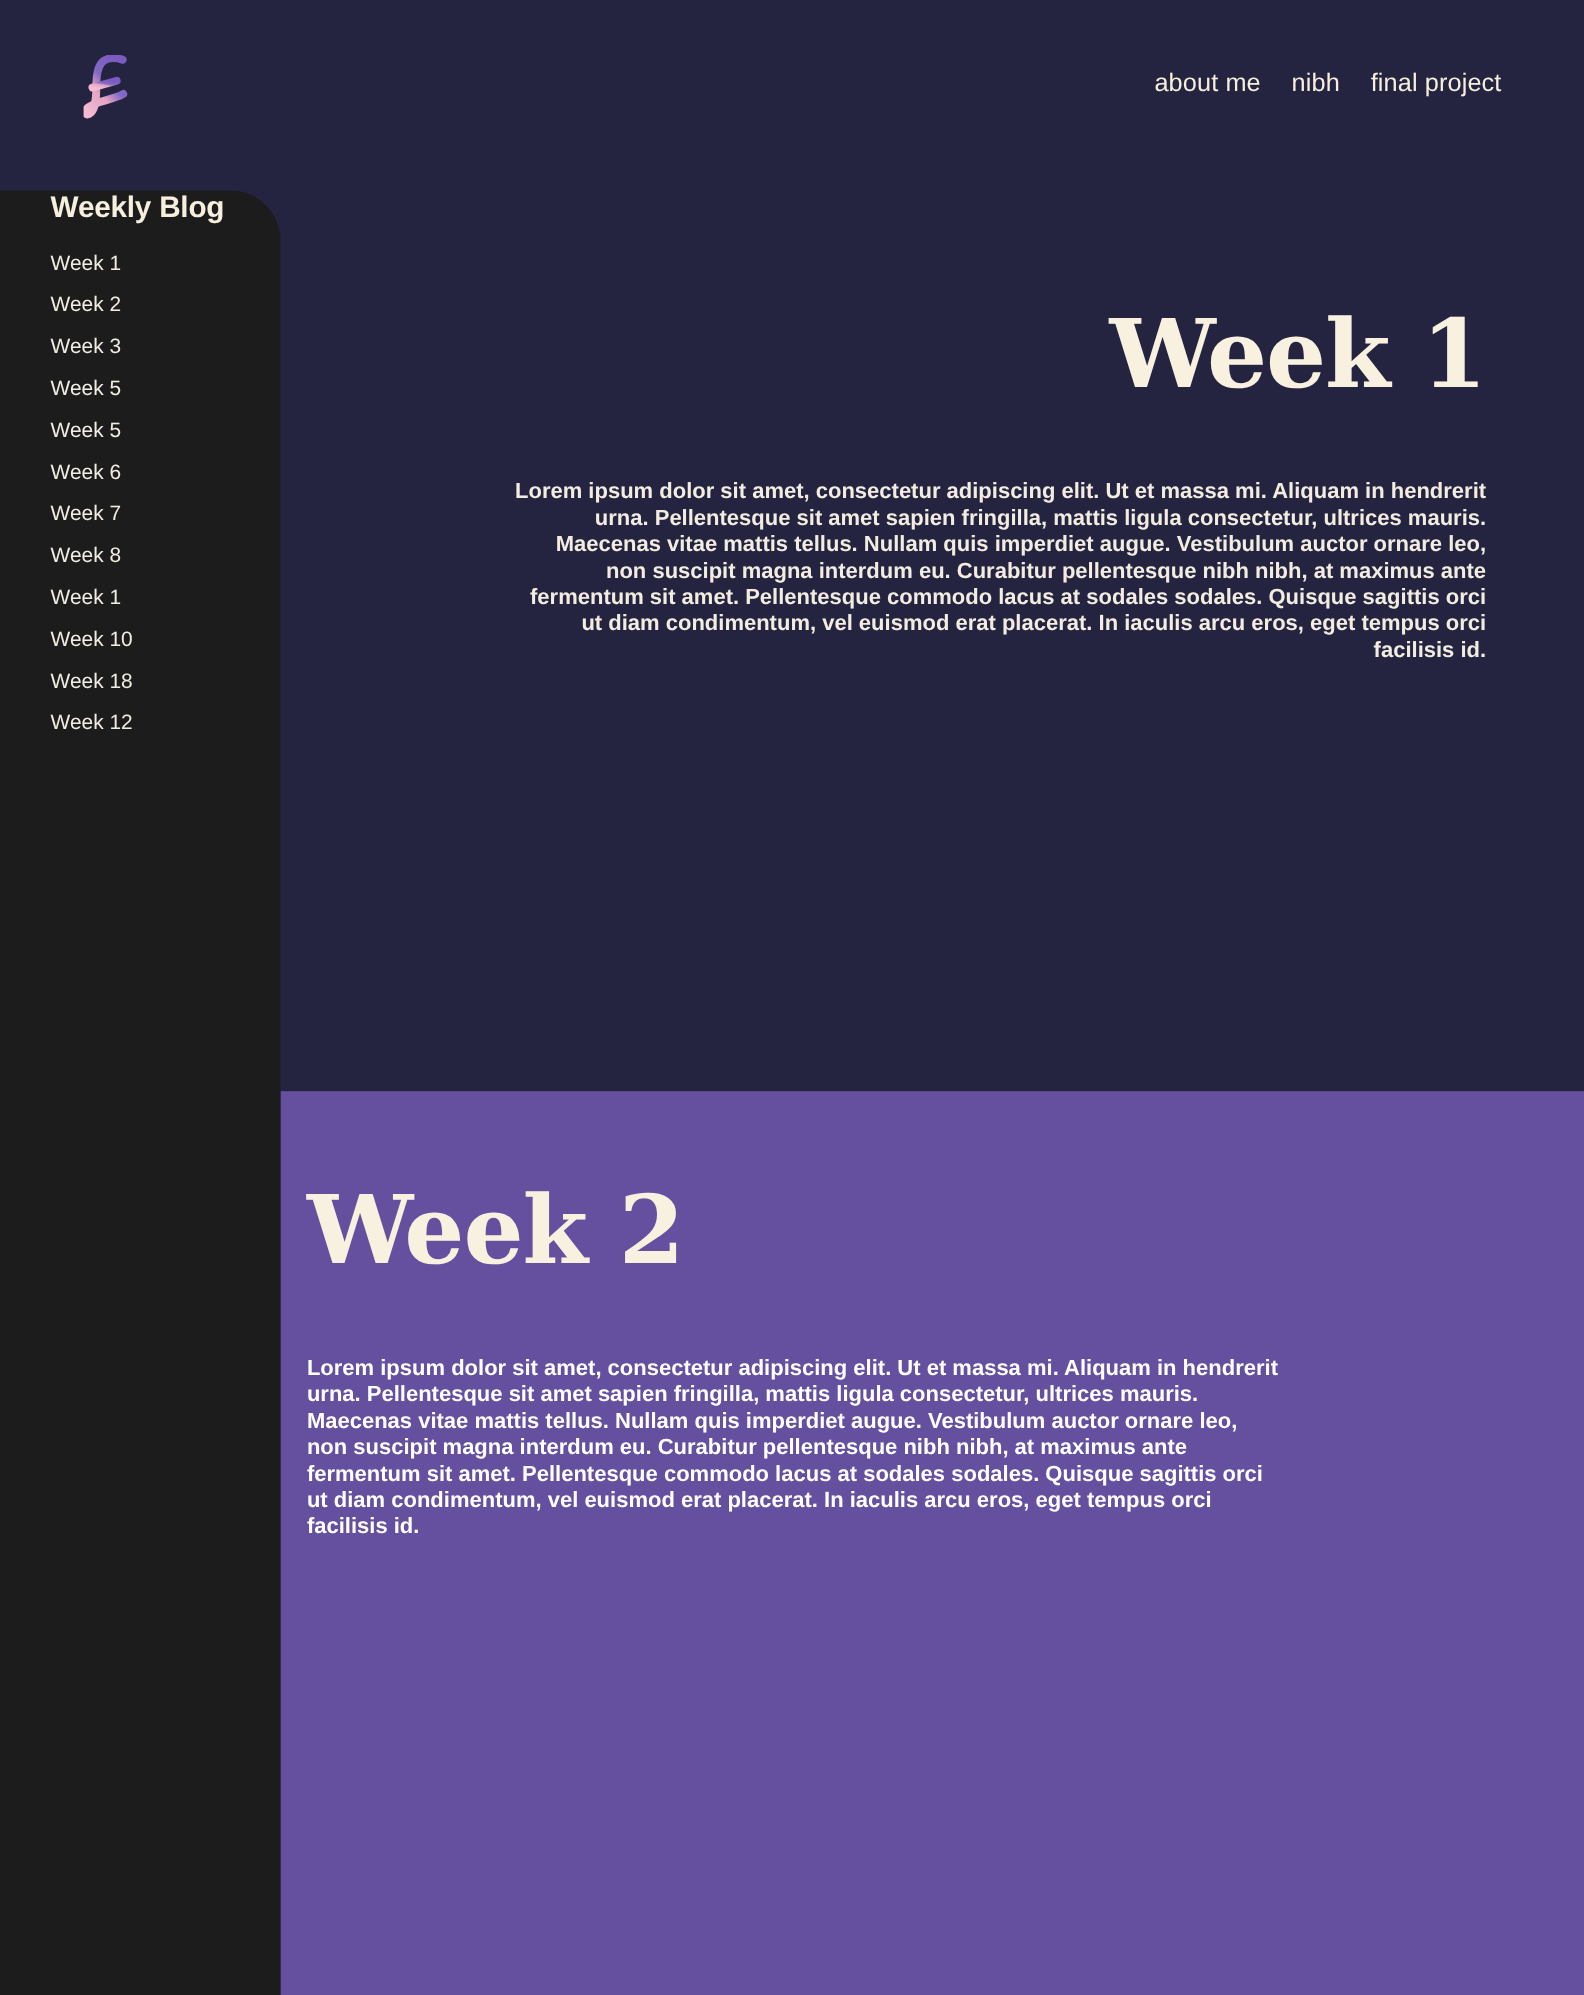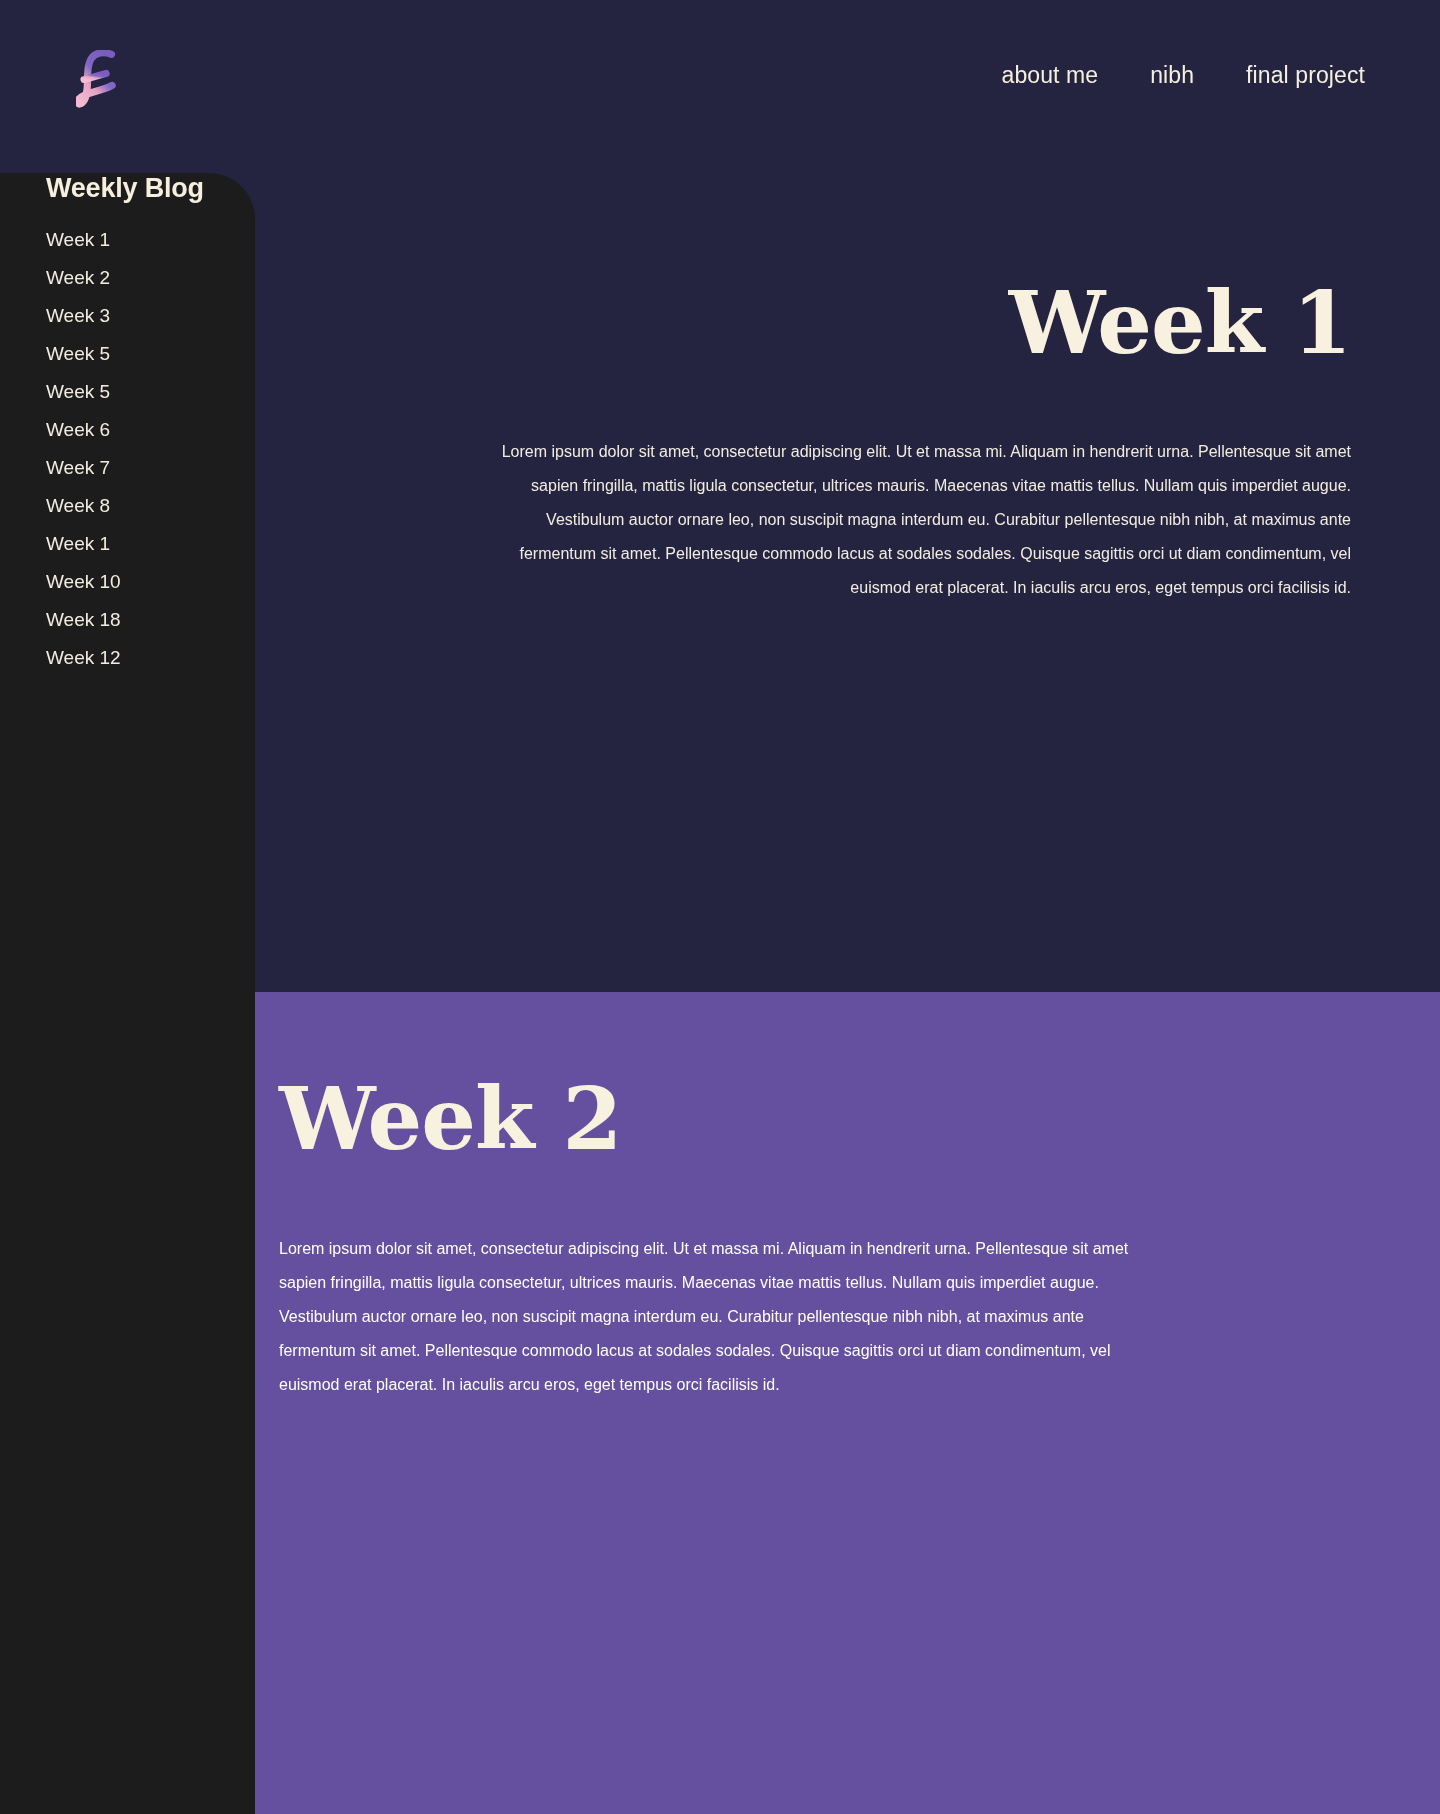--- a/index.html
+++ b/index.html
@@ -38,21 +38,21 @@
     height:60px;
     display:block;
   }
 
   .main-nav {
     position:absolute;
     right:75px;
     top:62px;
     display:flex;
     align-items:flex-start;
-    gap:52px;
+    gap:28px;
   }
   .nav-link {
     color:#F7EFDD;
     font-size:23px;
     font-weight:400;
     text-decoration:none;
     letter-spacing:0.1px;
     white-space:nowrap;
     line-height:1.2;
     cursor:pointer;
@@ -121,23 +121,23 @@
     color:#F9F1DF;
     font-weight:700;
     font-size:86px;
     line-height:1;
     letter-spacing:-1px;
     white-space:nowrap;
   }
 
   .post-body {
     color:#F3EDE1;
-    font-size:16px;
-    line-height:34px;
-    font-weight:400;
+    font-size:20px;
+    line-height:24px;
+    font-weight:700;
   }
 
   
   .week1-title {
     position:absolute;
     right:89px;
     top:107px;
     text-align:right;
   }
   .week1-body {

